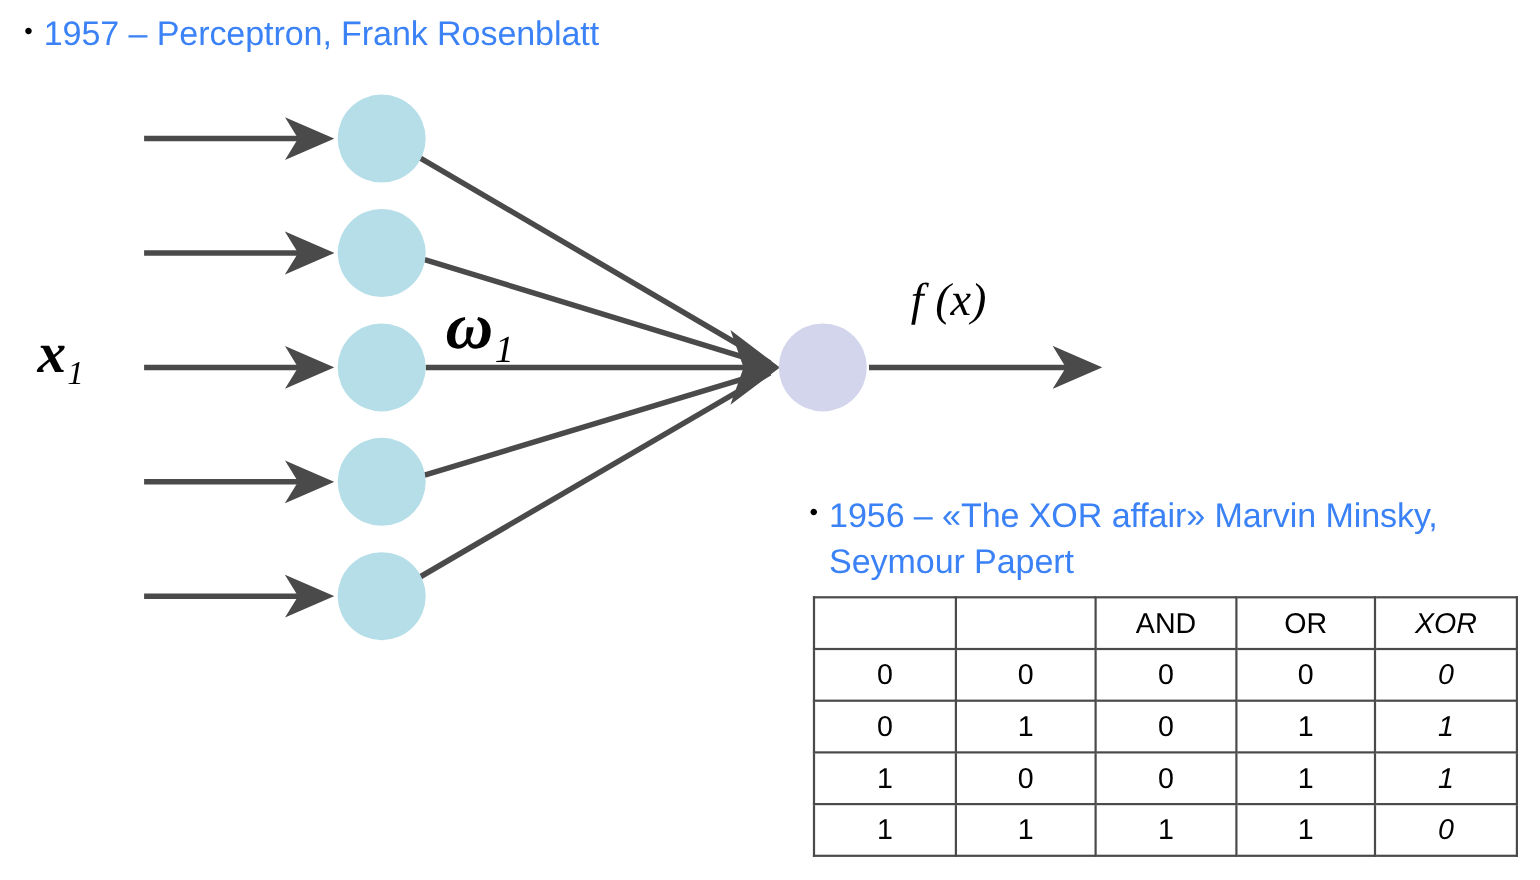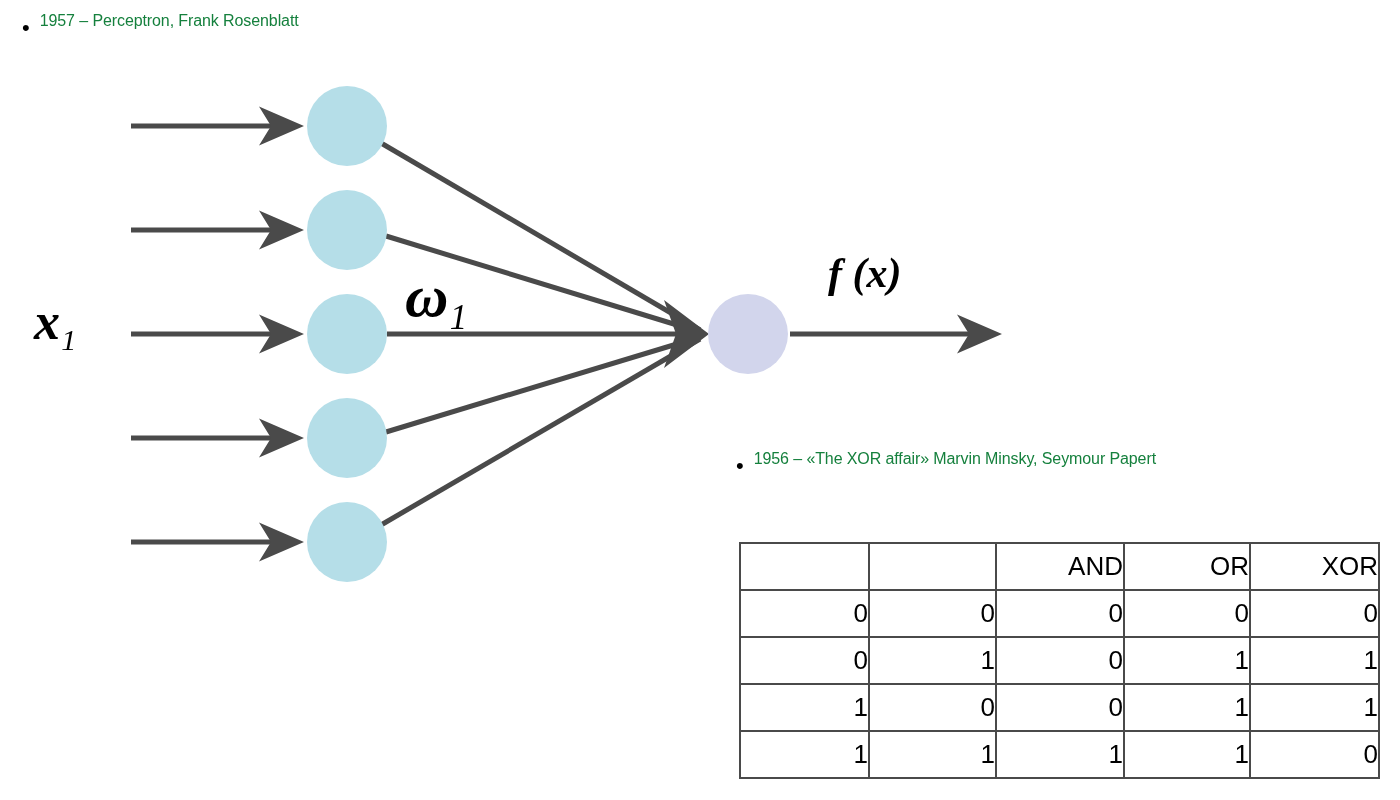--- a/index.html
+++ b/index.html
@@ -23,24 +23,24 @@
     align-items: flex-start;
   }
   .bullet-dot {
     font-size: 22px;
     line-height: 1;
     margin-right: 10px;
     margin-top: 7px;
     color: #000;
   }
   .bullet-text {
-    font-size: 16px;
+    font-size: 31px;
     line-height: 1.35;
     letter-spacing: -0.1px;
-    color: #15803d;
+    color: #3b82f6;
     white-space: pre-line;
   }
 
   #bullet-1957 { left: 22px; top: 10px; }
   #bullet-1959 { left: 736px; top: 448px; width: 640px; }
 
   
   #perceptron-diagram {
     position: absolute;
     left: 0;
@@ -63,48 +63,48 @@
     font-size: 0.58em;
     vertical-align: baseline;
     position: relative;
     top: 0.36em;
     left: 0.04em;
     font-weight: normal;
   }
   #label-x1 { left: 34px; top: 296px; font-size: 52px; }
   #label-w1 { left: 405px; top: 266px; font-size: 60px; }
   #label-fx {
-    left: 828px; top: 252px; font-size: 42px; font-weight: bold;
+    left: 828px; top: 252px; font-size: 42px; font-weight: normal;
   }
 
   
   #xor-table {
     position: absolute;
     left: 739px;
     top: 542px;
     width: 639px;
     border-collapse: collapse;
     table-layout: fixed;
   }
   #xor-table td, #xor-table th {
     border: 2px solid #4a4a4a;
     height: 45px;
-    text-align: right;
+    text-align: center;
     vertical-align: middle;
     font-size: 26px;
     font-weight: normal;
     color: #000;
     padding: 0;
   }
   #xor-table col.c1 { width: 129px; }
   #xor-table col.c2 { width: 127px; }
   #xor-table col.c3 { width: 128px; }
   #xor-table col.c4 { width: 126px; }
   #xor-table col.c5 { width: 129px; }
-  .xor-cell { color: #f0a93b; }
+  .xor-cell { color: #f0a93b; font-style: italic; }
 </style>
 </head>
 <body>
 
 <div class="bullet-block" id="bullet-1957">
   <span class="bullet-dot">•</span>
   <span class="bullet-text">1957 – Perceptron, Frank Rosenblatt</span>
 </div>
 
 <svg id="perceptron-diagram" viewBox="0 0 1050 620" width="1050" height="620">

